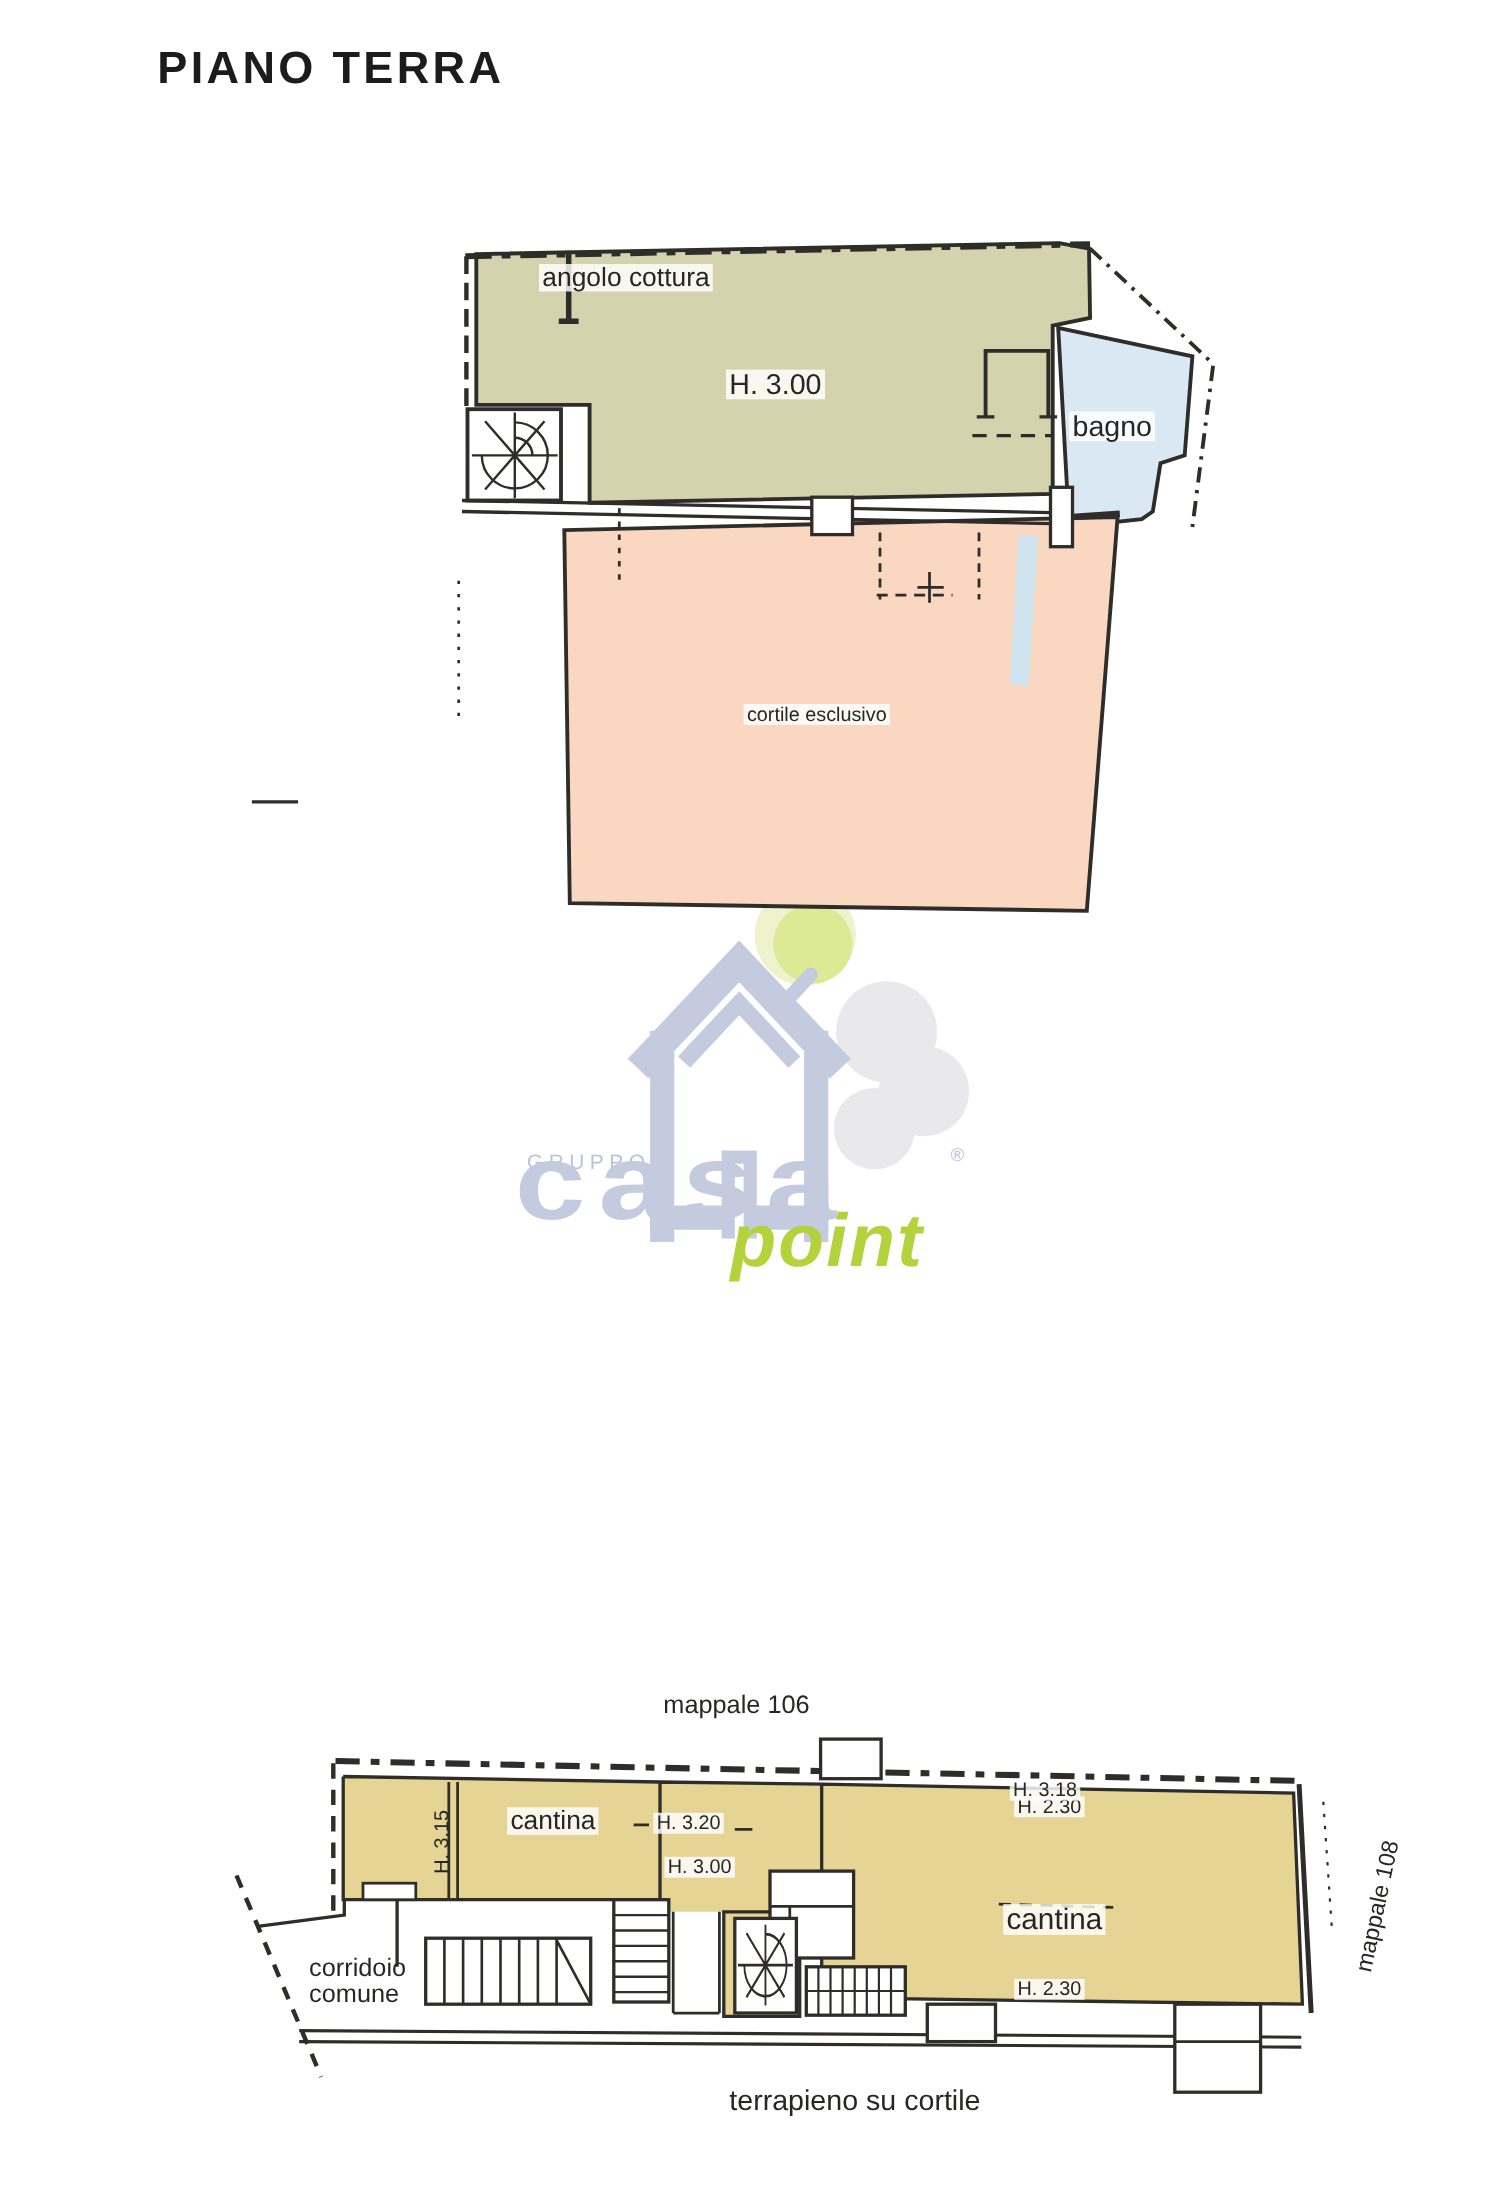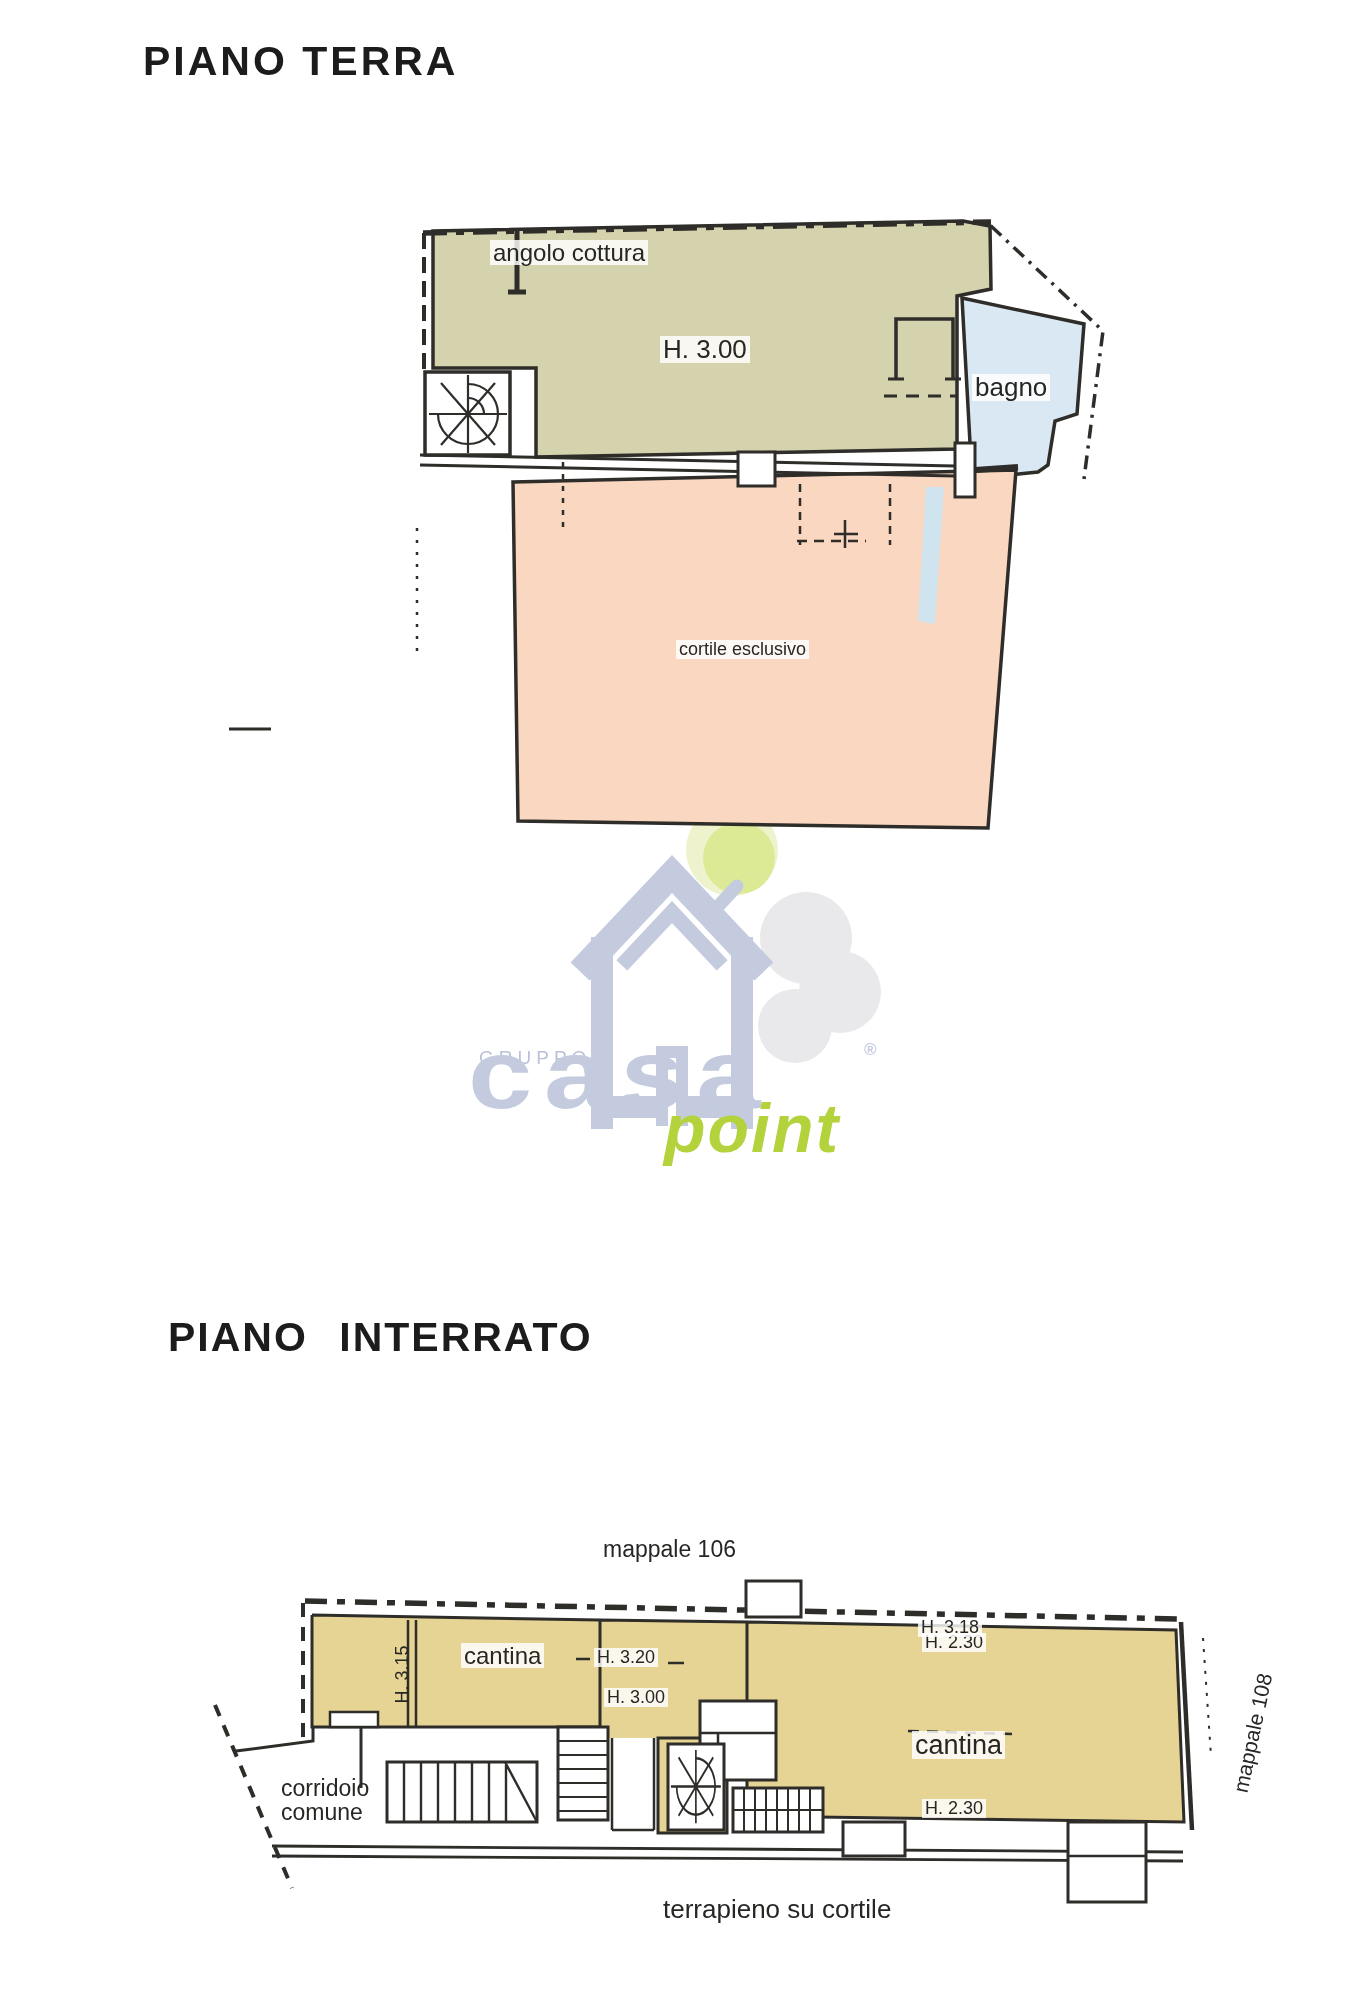--- a/index.html
+++ b/index.html
@@ -165,21 +165,20 @@
     </g>
   </svg>
 
   <div class="h1" style="left:143px;top:38px;">PIANO TERRA</div>
 
   <div class="lbl" style="left:490px;top:240px;font-size:24px;">angolo cottura</div>
   <div class="lbl" style="left:660px;top:336px;font-size:26px;">H. 3.00</div>
   <div class="lbl" style="left:972px;top:374px;font-size:26px;">bagno</div>
   <div class="lbl" style="left:676px;top:640px;font-size:18px;">cortile esclusivo</div>
 
-  <div class="h1" style="left:168px;top:1314px;word-spacing:18px;letter-spacing:2px;">PIANO INTERRATO</div>
 
   <div class="lbl" style="left:600px;top:1537px;font-size:23px;">mappale 106</div>
   <div class="lbl rot90" style="left:339px;top:1665px;width:120px;font-size:18px;background:none;">H. 3.15</div>
   <div class="lbl" style="left:461px;top:1643px;font-size:24px;">cantina</div>
   <div class="lbl" style="left:594px;top:1648px;font-size:18px;">H. 3.20</div>
   <div class="lbl" style="left:604px;top:1688px;font-size:18px;">H. 3.00</div>
   <div class="lbl" style="left:922px;top:1633px;font-size:18px;">H. 2.30</div>
   <div class="lbl" style="left:918px;top:1618px;font-size:18px;">H. 3.18</div>
   <div class="lbl" style="left:912px;top:1731px;font-size:27px;">cantina</div>
   <div class="lbl" style="left:922px;top:1799px;font-size:18px;">H. 2.30</div>

